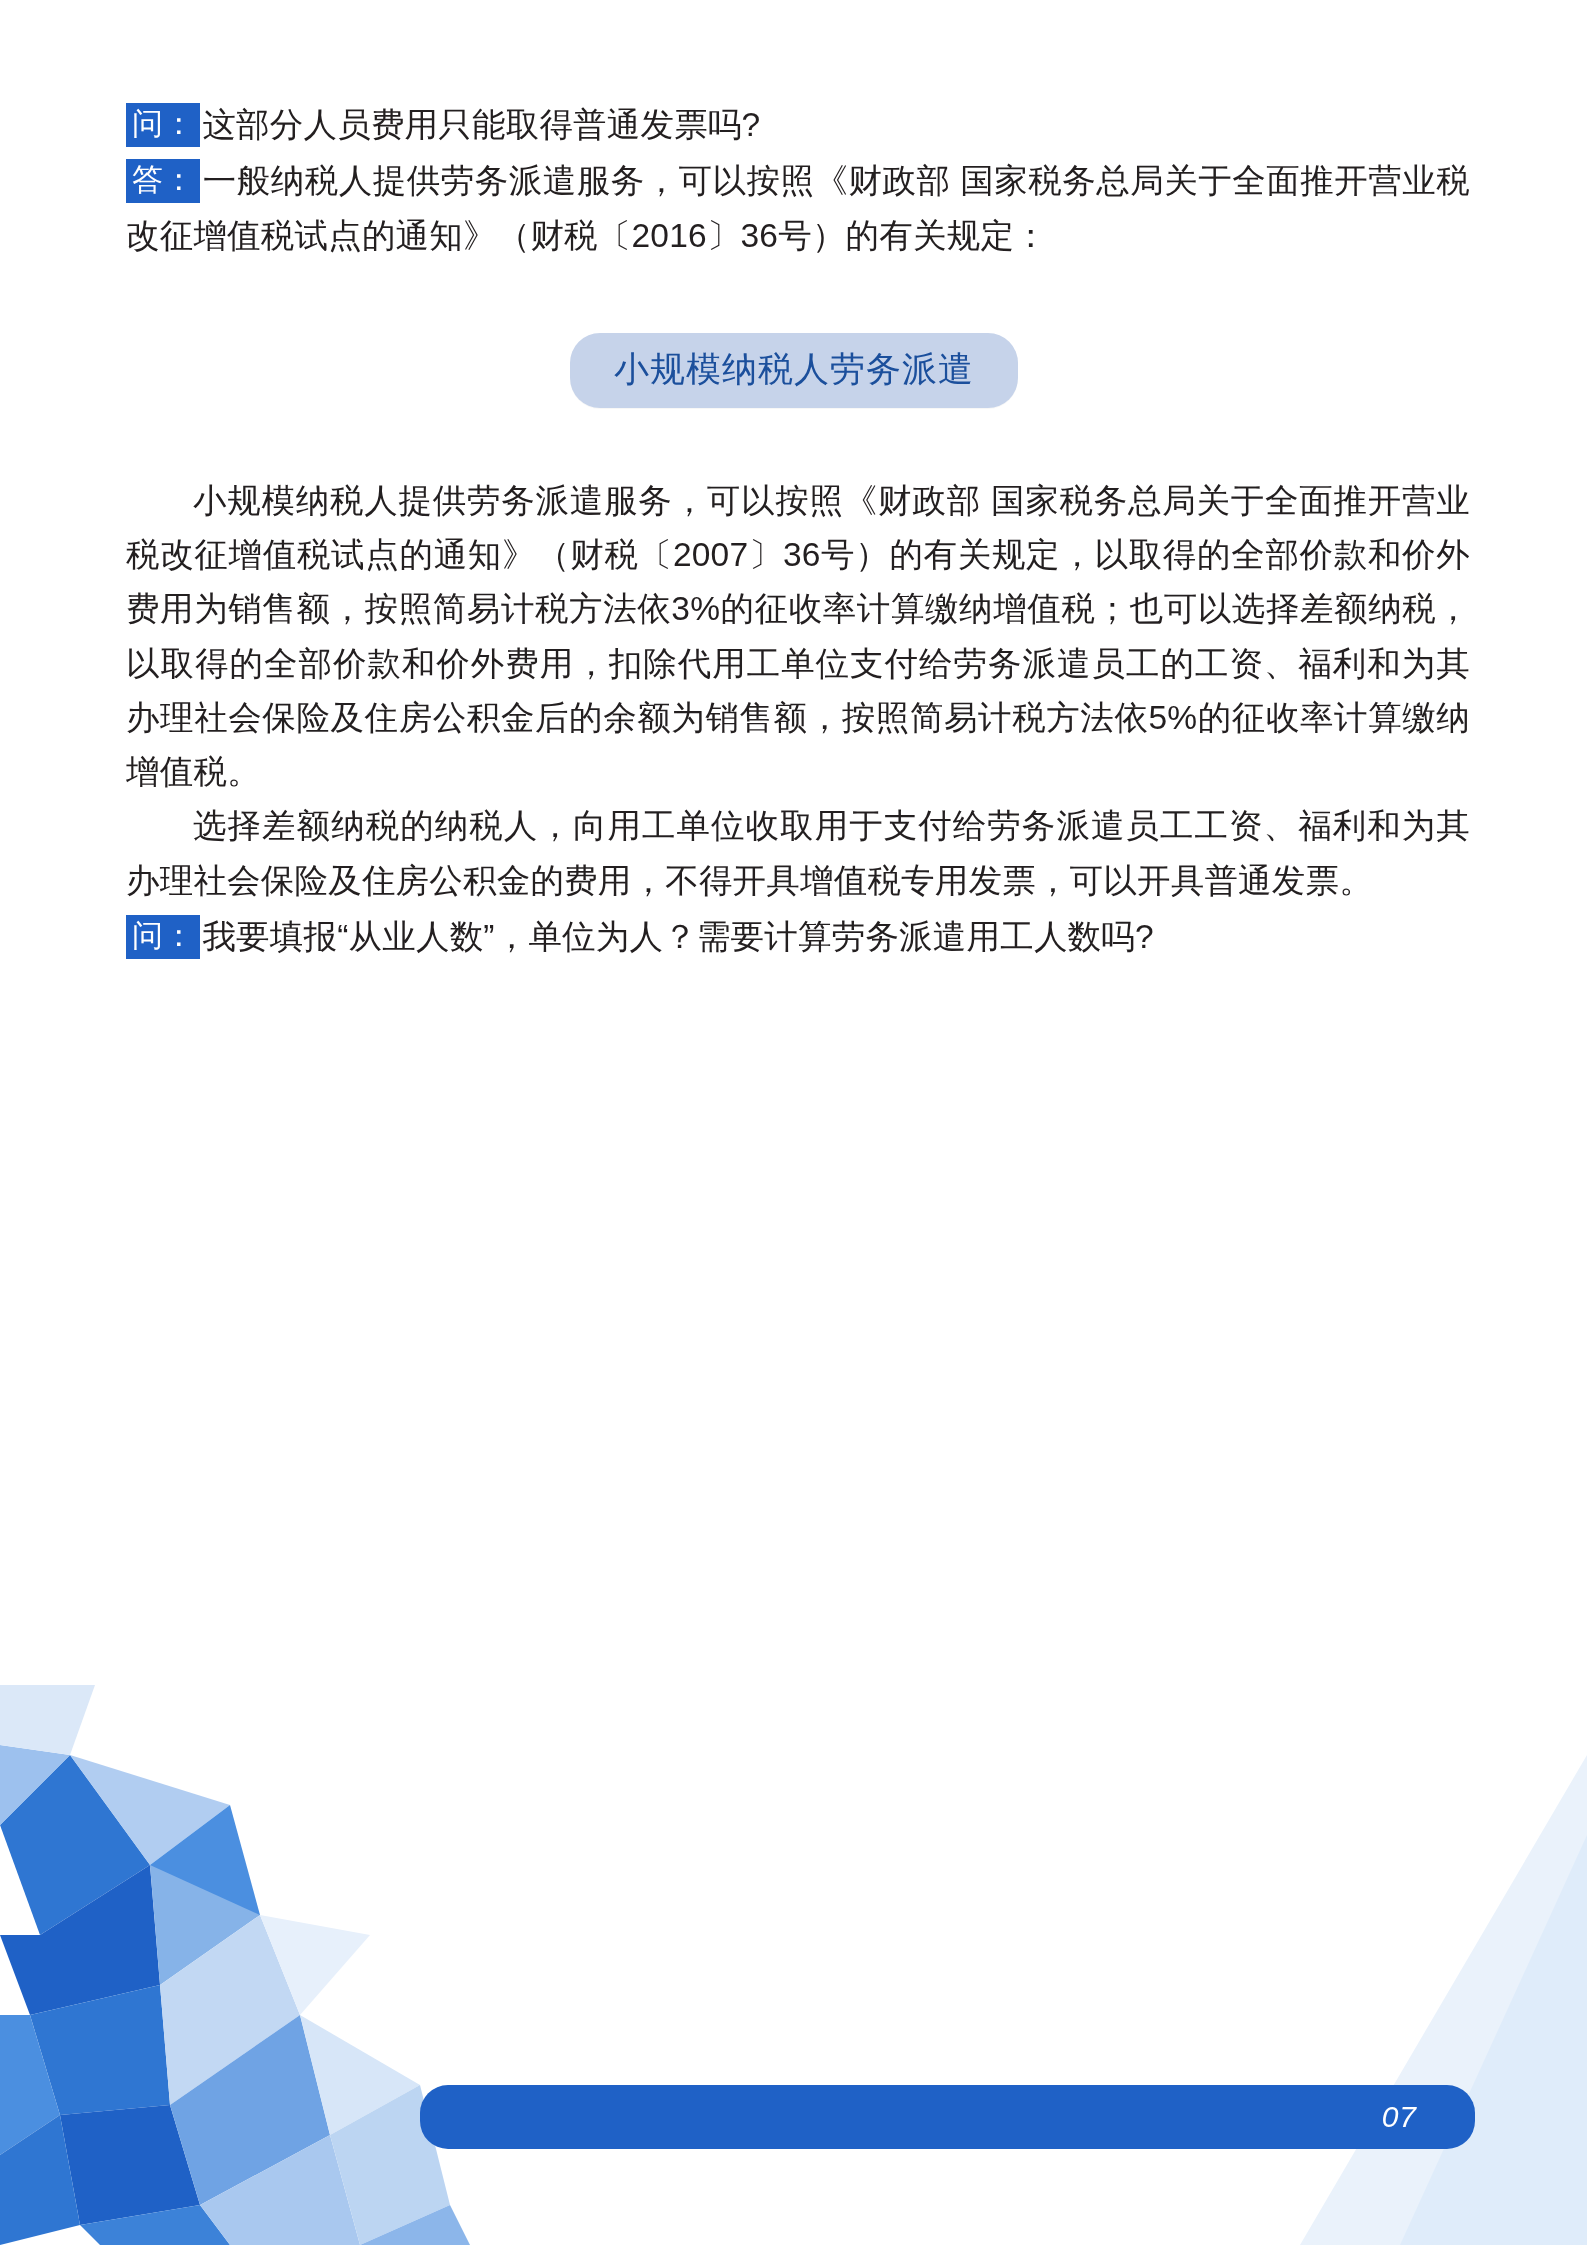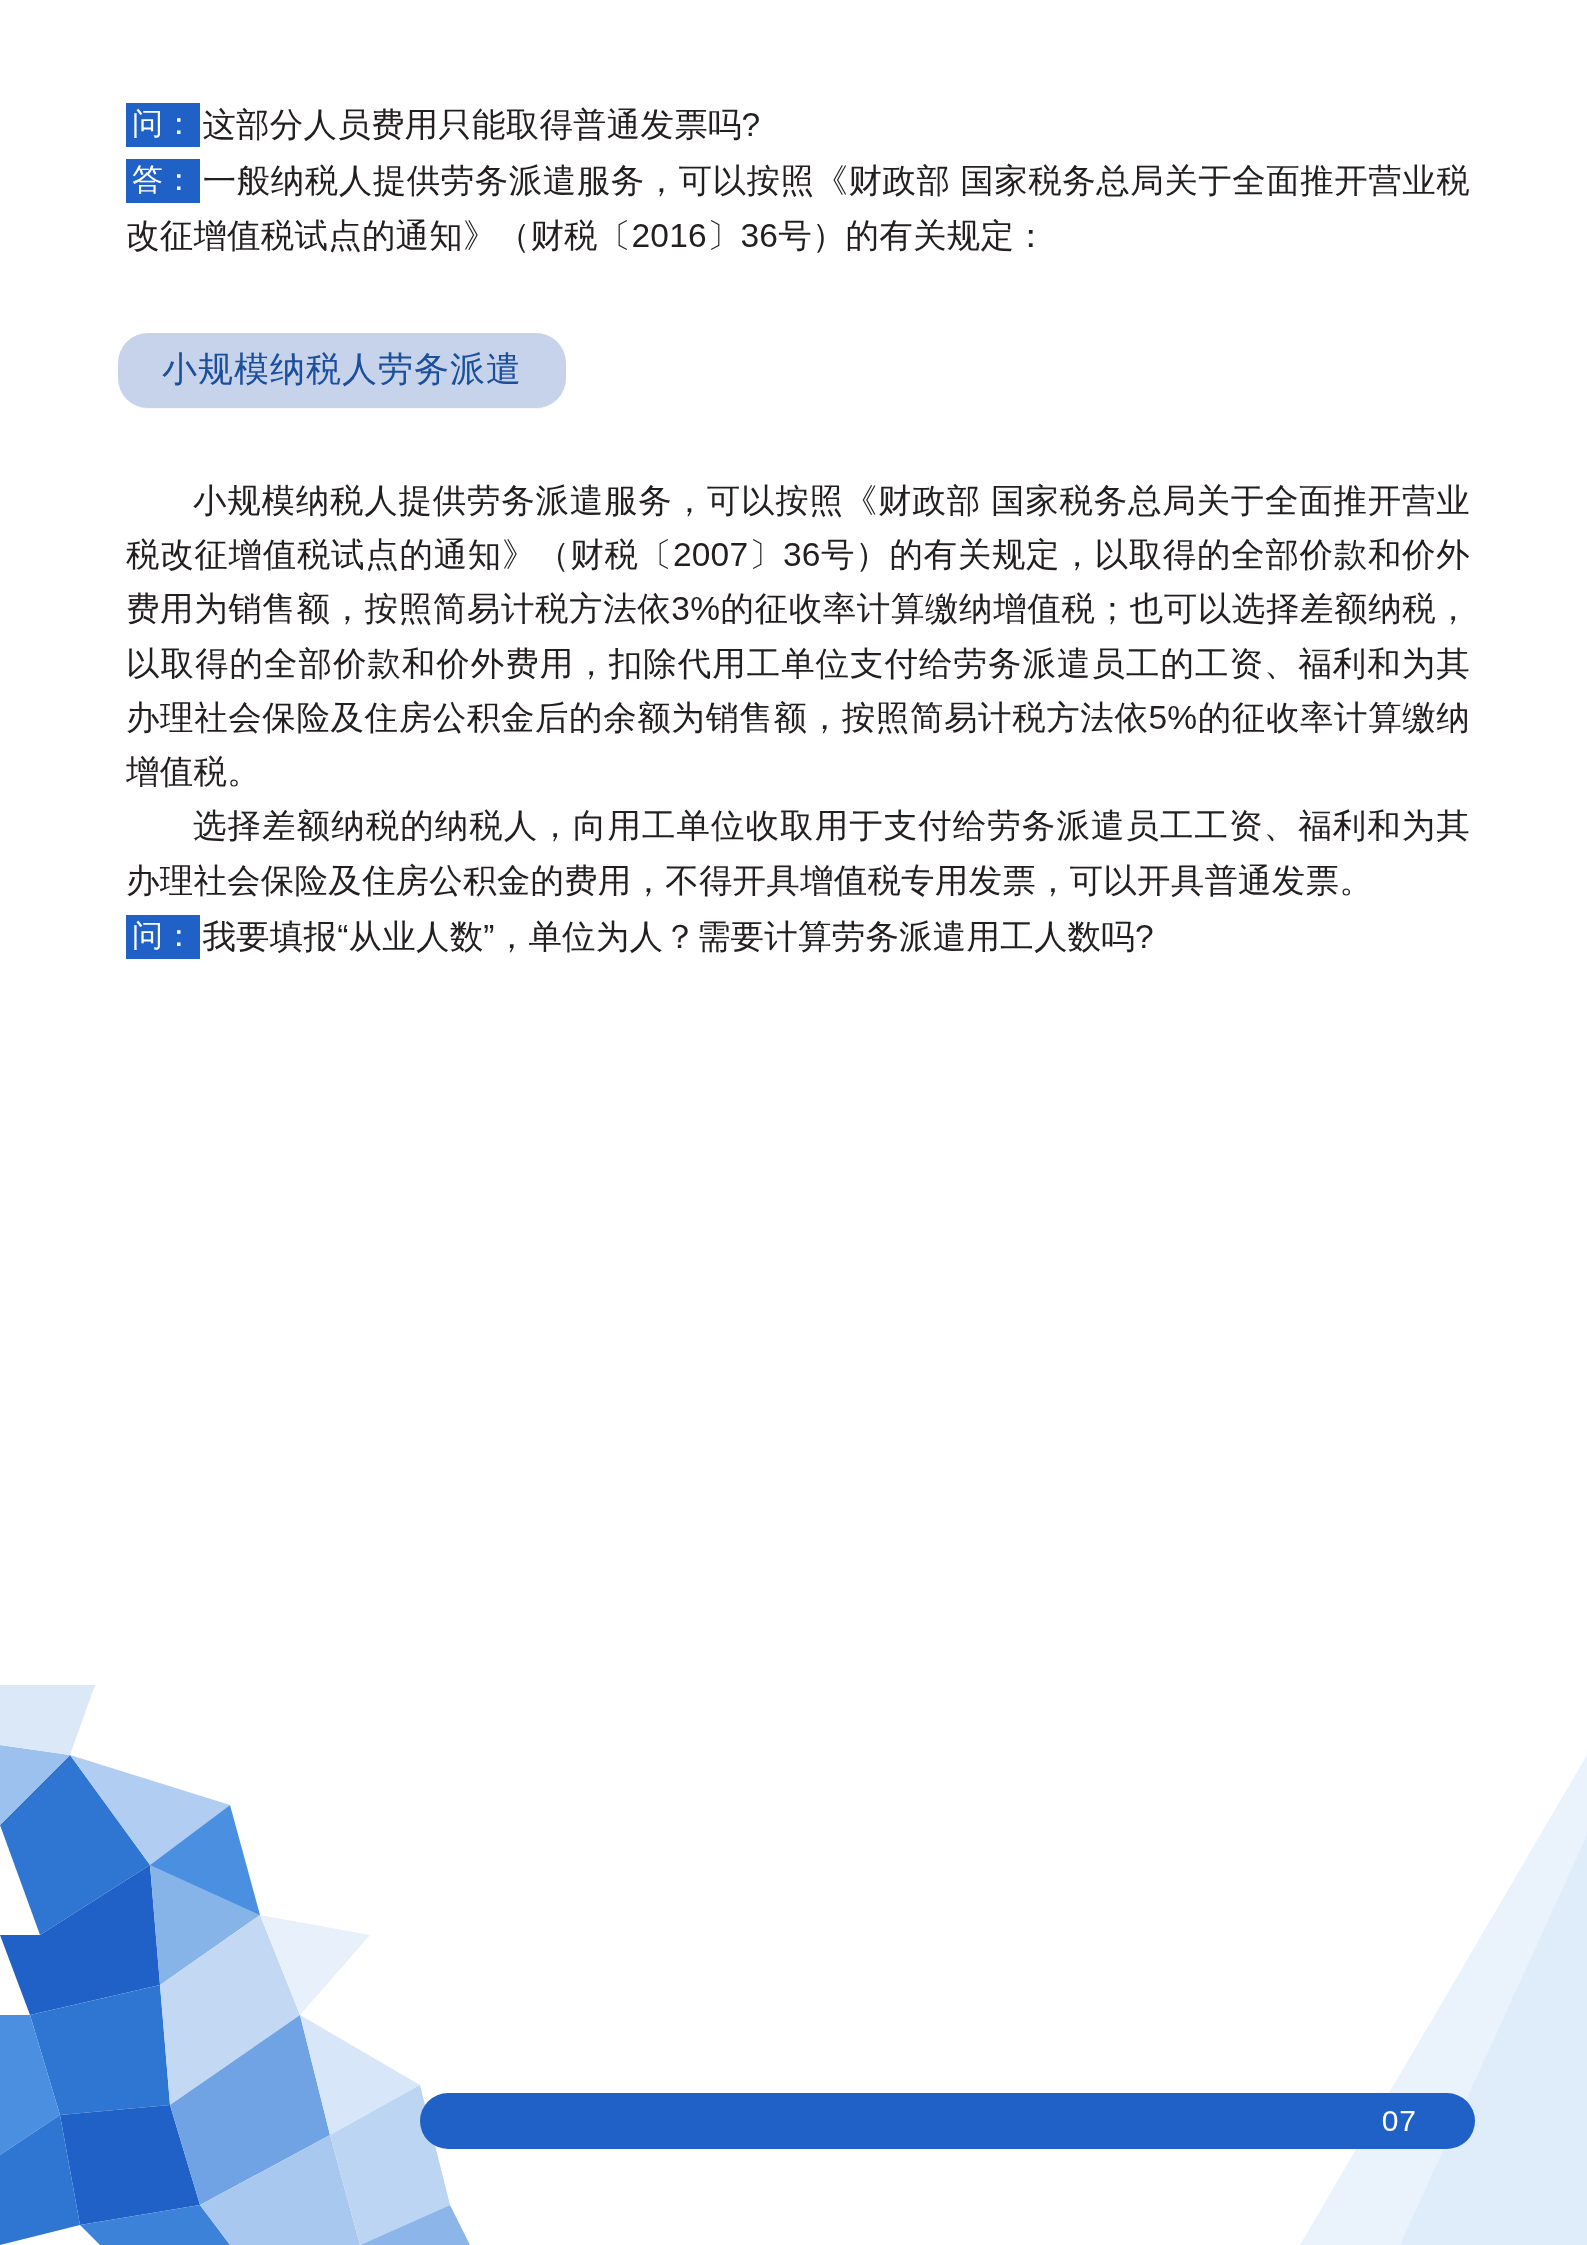--- a/index.html
+++ b/index.html
@@ -60,42 +60,43 @@
     padding: 2px 6px 4px 6px;
     margin-right: 2px;
     vertical-align: 2px;
   }
   .tag.q { background: #1f61c6; }
   .tag.a { background: #1f61c6; }
 
   
   .pill-wrap {
     display: flex;
-    justify-content: flex-start;
+    justify-content: center;
     margin: 70px 0 66px 0;
   }
   .pill {
     background: #c6d3ea;
     color: #1b4f9c;
     font-size: 35px;
     letter-spacing: 1px;
     border-radius: 30px;
     padding: 13px 44px 15px 44px;
     box-shadow: 0 1px 0 rgba(0,0,0,0.03);
   }
 
   
   .footer-bar {
     position: absolute;
     left: 420px;
     bottom: 96px;
     width: 1055px;
-    height: 56px;
+    height: 64px;
     background: #1f61c6;
     border-radius: 28px;
+    font-style: italic;
   }
   .footer-page-no {
     position: absolute;
     right: 58px;
     top: 50%;
     transform: translateY(-50%);
     color: #ffffff;
     font-size: 30px;
     letter-spacing: 1px;
   }

